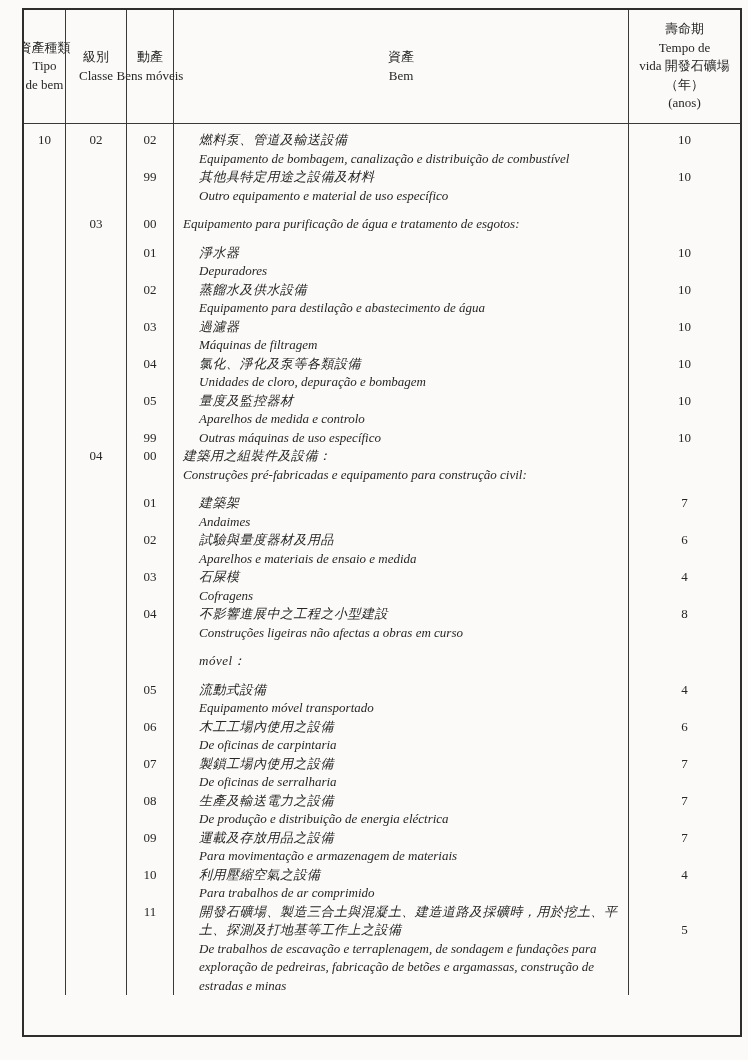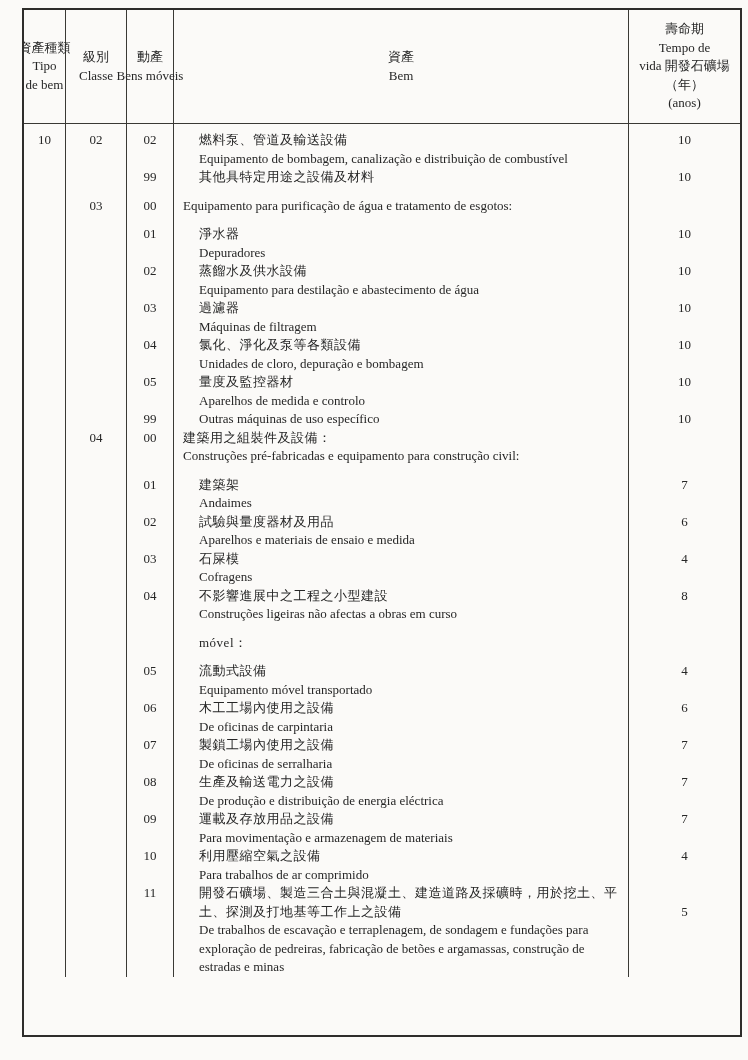--- a/index.html
+++ b/index.html
@@ -41,21 +41,21 @@
     display: flex;
     flex-direction: column;
     justify-content: center;
     align-items: center;
     text-align: center;
     padding: 2px 1px;
   }
   .hc div { white-space: nowrap; }
   
   .code, .anos { text-align: center; }
-  .desc { padding-right: 4px; }
+  .desc { padding-right: 4px; font-style: italic; }
   .desc.item, .desc.sub { padding-left: 25px; }
   .desc.group { padding-left: 9px; }
   .zh { letter-spacing: 0.5px; }
   .pt { letter-spacing: 0; }
   .first { padding-top: 7px; }
   .gap { padding-top: 10px; }
   .last { padding-bottom: 0; }
   .anos.offset { padding-top: 18.5px; }
 </style>
 </head>
@@ -100,20 +100,21 @@
     <div class="zh">燃料泵、管道及輸送設備</div>
     <div class="pt">Equipamento de bombagem, canalização e distribuição de combustível</div>
   </div>
   <div class="cell bc c5 anos first">10</div>
 
   <div class="cell bc c1 code"></div>
   <div class="cell bc c2 code"></div>
   <div class="cell bc c3 code">99</div>
   <div class="cell bc c4 desc item">
     <div class="zh">其他具特定用途之設備及材料</div>
+    <div class="pt">Outro equipamento e material de uso específico</div>
   </div>
   <div class="cell bc c5 anos">10</div>
 
   <div class="cell bc c1 code gap"></div>
   <div class="cell bc c2 code gap">03</div>
   <div class="cell bc c3 code gap">00</div>
   <div class="cell bc c4 desc group gap">
     <div class="pt">Equipamento para purificação de água e tratamento de esgotos:</div>
   </div>
   <div class="cell bc c5 anos gap"></div>

